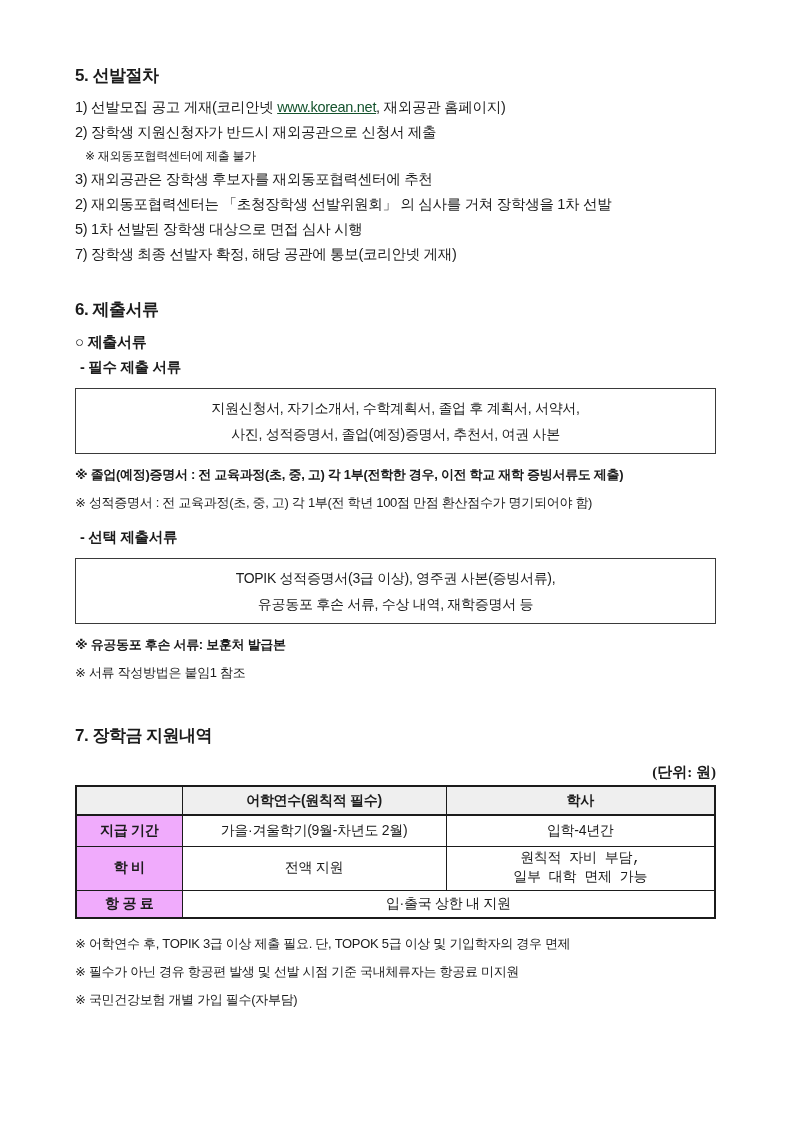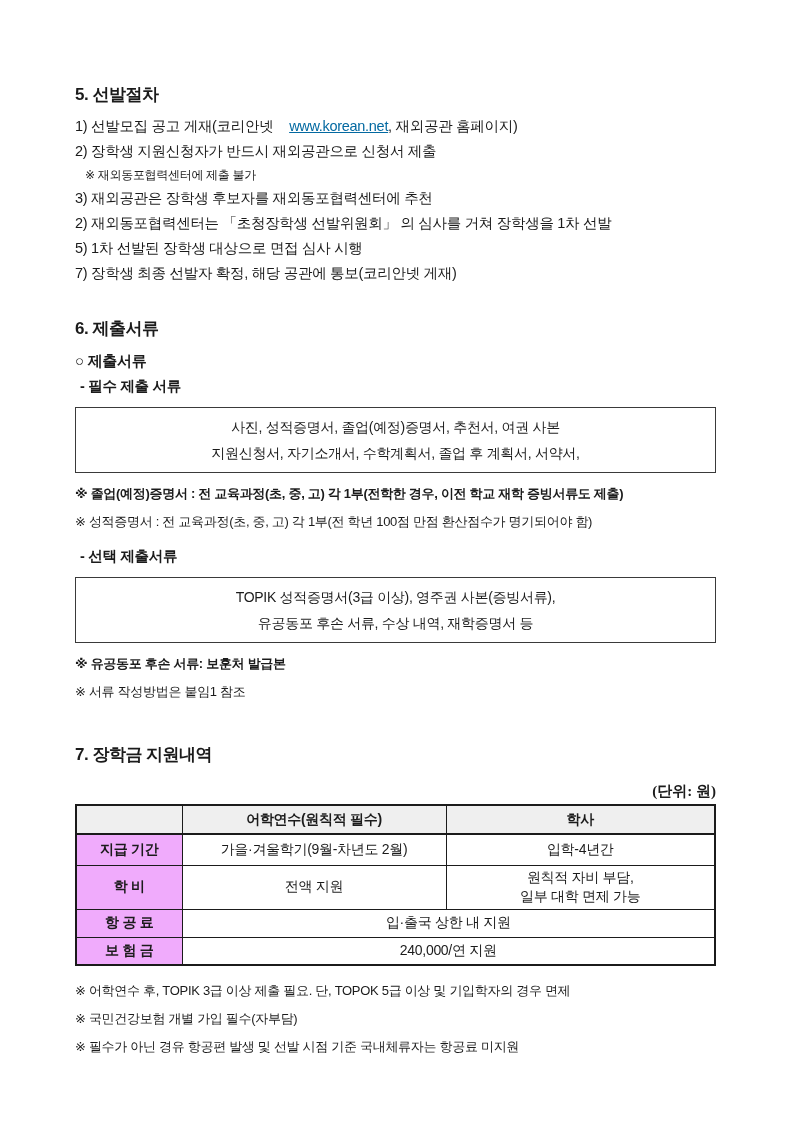--- a/index.html
+++ b/index.html
@@ -3,21 +3,21 @@
 <meta charset="utf-8">
 <style>
   * { margin:0; padding:0; box-sizing:border-box; }
   html,body { background:#ffffff; }
   .page {
     position:relative;
     width:793px; height:1121px;
     background:#ffffff;
     font-family:"Liberation Sans","DejaVu Sans",sans-serif;
     color:#1b1b1b;
-    padding:84px 77px 0 75px;
+    padding:65px 77px 0 75px;
     overflow:hidden;
   }
   .section-title {
     font-size:17px; font-weight:700; letter-spacing:-0.5px;
     line-height:22px;
   }
   .item {
     font-size:14.5px; line-height:25px; letter-spacing:-0.3px;
   }
   .subnote {
@@ -62,45 +62,45 @@
     padding:2px 4px;
     letter-spacing:-0.3px;
   }
   table.grant thead th { border-bottom:2.5px solid #1b1b1b; }
   .cell-shaded { background:#efefef; font-weight:700; }
   .rowhead { background:#f0abfc; font-weight:700; letter-spacing:1.5px; }
   tr.r-head { height:29px; }
   tr.r1 { height:31px; }
   tr.r2 { height:44px; }
   tr.r3, tr.r4, tr.r5 { height:28px; }
-  .twolines { line-height:19px; }
+  .twolines { line-height:19px;font-family:Liberation Mono, monospace; }
 </style>
 </head>
 <body>
 
 <div class="page">
 
   <div class="sec">
     <div class="section-title" style="margin-bottom:8px;">5. 선발절차</div>
-    <div class="item"><span>1) 선발모집 공고 게재(코리안넷 </span><a class="doclink" style="color:#0369a1;margin-left:12px;">www.korean.net</a><span>, 재외공관 홈페이지)</span></div>
+    <div class="item"><span>1) 선발모집 공고 게재(코리안넷 </span><a class="doclink" style="color:#14532d;">www.korean.net</a><span>, 재외공관 홈페이지)</span></div>
     <div class="item">2) 장학생 지원신청자가 반드시 재외공관으로 신청서 제출</div>
     <div class="subnote">※ 재외동포협력센터에 제출 불가</div>
     <div class="item">3) 재외공관은 장학생 후보자를 재외동포협력센터에 추천</div>
     <div class="item">2) 재외동포협력센터는 「초청장학생 선발위원회」 의 심사를 거쳐 장학생을 1차 선발</div>
     <div class="item">5) 1차 선발된 장학생 대상으로 면접 심사 시행</div>
     <div class="item">7) 장학생 최종 선발자 확정, 해당 공관에 통보(코리안넷 게재)</div>
   </div>
 
   <div class="sec sec6-title">
     <div class="section-title" style="margin-bottom:7px;">6. 제출서류</div>
     <div class="bold-line">○ 제출서류</div>
     <div class="sub-bold">- 필수 제출 서류</div>
     <div class="doc-box">
+      <div>지원신청서, 자기소개서, 수학계획서, 졸업 후 계획서, 서약서,</div>
       <div>사진, 성적증명서, 졸업(예정)증명서, 추천서, 여권 사본</div>
-      <div>지원신청서, 자기소개서, 수학계획서, 졸업 후 계획서, 서약서,</div>
     </div>
     <div class="note note-block">※ 졸업(예정)증명서 : 전 교육과정(초, 중, 고) 각 1부(전학한 경우, 이전 학교 재학 증빙서류도 제출)</div>
     <div class="note">※ 성적증명서 : 전 교육과정(초, 중, 고) 각 1부(전 학년 100점 만점 환산점수가 명기되어야 함)</div>
     <div class="sub-bold" style="margin-top:8px;">- 선택 제출서류</div>
     <div class="doc-box">
       <div>TOPIK 성적증명서(3급 이상), 영주권 사본(증빙서류),</div>
       <div>유공동포 후손 서류, 수상 내역, 재학증명서 등</div>
     </div>
     <div class="note note-block">※ 유공동포 후손 서류: 보훈처 발급본</div>
     <div class="note">※ 서류 작성방법은 붙임1 참조</div>
@@ -134,25 +134,21 @@
           <td>전액 지원</td>
           <td class="twolines">
             <div>원칙적 자비 부담,</div>
             <div>일부 대학 면제 가능</div>
           </td>
         </tr>
         <tr class="r4">
           <td class="rowhead">항 공 료</td>
           <td colspan="2">입·출국 상한 내 지원</td>
         </tr>
-        <tr class="r5">
-          <td class="rowhead">보 험 금</td>
-          <td colspan="2">240,000/연 지원</td>
-        </tr>
       </tbody>
     </table>
 
     <div class="note" style="margin-top:11px;">※ 어학연수 후, TOPIK 3급 이상 제출 필요. 단, TOPOK 5급 이상 및 기입학자의 경우 면제</div>
+    <div class="note">※ 필수가 아닌 경유 항공편 발생 및 선발 시점 기준 국내체류자는 항공료 미지원</div>
     <div class="note">※ 국민건강보험 개별 가입 필수(자부담)</div>
-    <div class="note">※ 필수가 아닌 경유 항공편 발생 및 선발 시점 기준 국내체류자는 항공료 미지원</div>
   </div>
 
 </div>
 
 </body></html>

